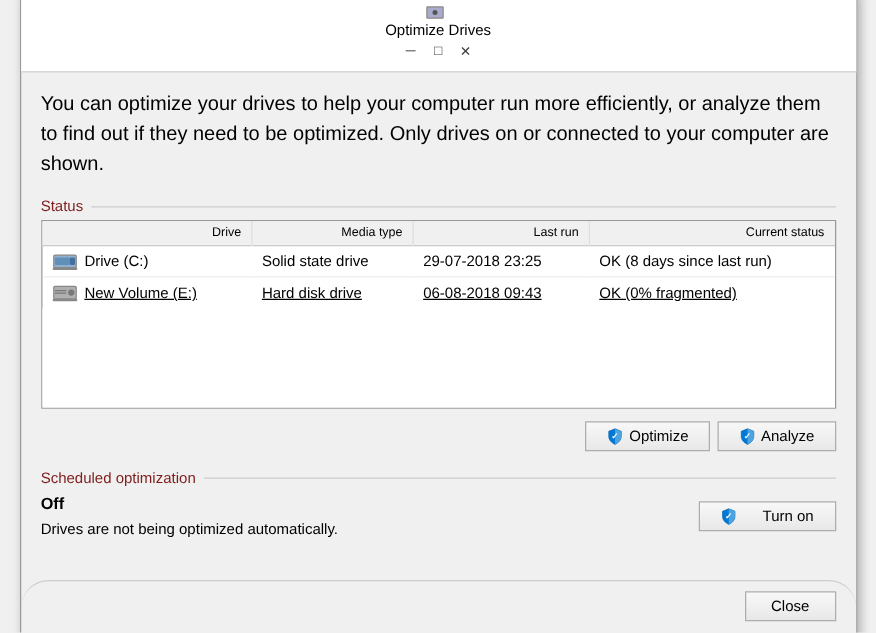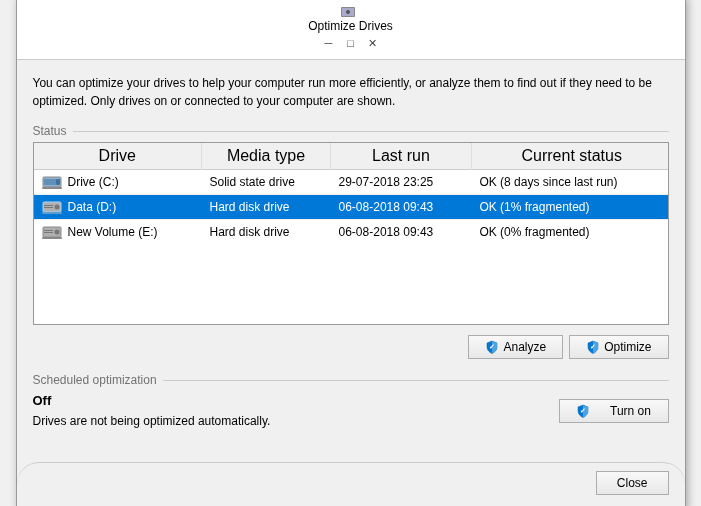--- a/index.html
+++ b/index.html
@@ -54,28 +54,28 @@
       font-size: 11px;
       display: flex;
       align-items: center;
       justify-content: center;
       color: #444;
     }
     .content {
       padding: 14px 16px;
     }
     .description {
-      font-size: 12px;
+      font-size: 16px;
       color: #000;
       line-height: 1.5;
       margin-bottom: 14px;
     }
     .section-label {
       font-size: 12px;
-      color: #737373;
+      color: #7f1d1d;
       margin-bottom: 4px;
       display: flex;
       align-items: center;
       gap: 0;
     }
     .section-label::after {
       content: '';
       flex: 1;
       height: 1px;
       background: #ccc;
@@ -88,32 +88,32 @@
     }
     .table {
       width: 100%;
       border-collapse: collapse;
     }
     .table thead tr {
       background: #f0f0f0;
       border-bottom: 1px solid #ccc;
     }
     .table thead th {
-      text-align: center;
+      text-align: right;
       padding: 4px 8px;
       font-weight: normal;
-      font-size: 16px;
+      font-size: 10px;
       color: #000;
       border-right: 1px solid #ddd;
     }
     .table thead th:last-child { border-right: none; padding-left: 12px; }
     .table tbody tr {
       border-bottom: 1px solid #eee;
     }
-    .table tbody tr:last-child { border-bottom: none; }
+    .table tbody tr:last-child { border-bottom: none; text-decoration: underline; }
     .table tbody tr.selected {
       background: #0078d7;
       color: #fff;
     }
     .table tbody td {
       padding: 4px 8px;
       font-size: 12px;
       vertical-align: middle;
     }
     .drive-cell {
@@ -228,37 +228,20 @@
                     <rect x="14" y="5" width="4" height="6" rx="1" fill="#4070a0"></rect>
           <rect x="0" y="13" width="20" height="2" rx="1" fill="#888"></rect>
         </svg>
         <span>Drive (C:)</span>
       </div>
     </td>
               <td>Solid state drive</td>
               <td>29-07-2018 23:25</td>
               <td>OK (8 days since last run)</td>
             </tr>
-            <tr class="selected">
-              <td>
-      <div class="drive-cell">
-        <svg width="20" height="16" viewBox="0 0 20 16">
-          <rect x="1" y="3" width="18" height="10" rx="1" fill="#b0b0b0" stroke="#aad4f5" stroke-width="1"></rect>
-          <circle cx="15" cy="8" r="2.5" fill="#777"></circle>
-                    <rect x="2" y="6" width="9" height="1" fill="#777"></rect>
-                    <rect x="2" y="8" width="9" height="1" fill="#777"></rect>
-          <rect x="0" y="13" width="20" height="2" rx="1" fill="#5a9fd0"></rect>
-        </svg>
-        <span>Data (D:)</span>
-      </div>
-    </td>
-              <td>Hard disk drive</td>
-              <td>06-08-2018 09:43</td>
-              <td>OK (1% fragmented)</td>
-            </tr>
             <tr>
               <td>
       <div class="drive-cell">
         <svg width="20" height="16" viewBox="0 0 20 16">
           <rect x="1" y="3" width="18" height="10" rx="1" fill="#b0b0b0" stroke="#888" stroke-width="1"></rect>
           <circle cx="15" cy="8" r="2.5" fill="#777"></circle>
                     <rect x="2" y="6" width="9" height="1" fill="#777"></rect>
                     <rect x="2" y="8" width="9" height="1" fill="#777"></rect>
           <rect x="0" y="13" width="20" height="2" rx="1" fill="#888"></rect>
         </svg>
@@ -274,29 +257,29 @@
       <div class="empty-space"></div>
     </div>
 
     <div class="button-row">
       <button class="btn">
         <svg class="shield-icon" viewBox="0 0 14 14">
           <path d="M7 1 L12 3 L12 7 C12 10 9.5 12.5 7 13.5 C4.5 12.5 2 10 2 7 L2 3 Z" fill="#0078d7" stroke="#0060a8" stroke-width="0.5"></path>
           <path d="M7 1 L12 3 L12 7 C12 10 9.5 12.5 7 13.5" fill="#4ca3e0"></path>
           <text x="7" y="9" text-anchor="middle" font-size="7" fill="#fff" font-weight="bold">✓</text>
         </svg>
-        <span>Analyze</span>
+        <span>Optimize</span>
       </button>
       <button class="btn">
         <svg class="shield-icon" viewBox="0 0 14 14">
           <path d="M7 1 L12 3 L12 7 C12 10 9.5 12.5 7 13.5 C4.5 12.5 2 10 2 7 L2 3 Z" fill="#0078d7" stroke="#0060a8" stroke-width="0.5"></path>
           <path d="M7 1 L12 3 L12 7 C12 10 9.5 12.5 7 13.5" fill="#4ca3e0"></path>
           <text x="7" y="9" text-anchor="middle" font-size="7" fill="#fff" font-weight="bold">✓</text>
         </svg>
-        <span>Optimize</span>
+        <span>Analyze</span>
       </button>
     </div>
 
     <div class="scheduled-section">
       <div class="section-label">Scheduled optimization</div>
       <div class="scheduled-content">
         <div class="scheduled-info">
           <div class="status-text">Off</div>
           <div class="status-desc">Drives are not being optimized automatically.</div>
         </div>

